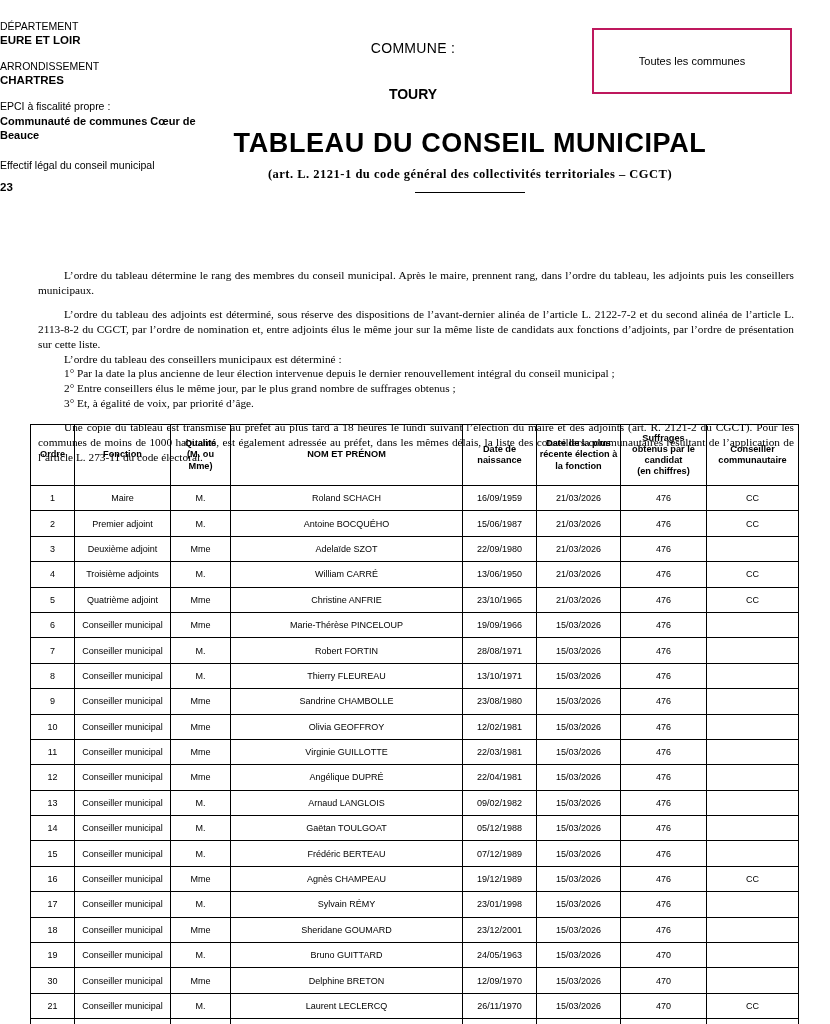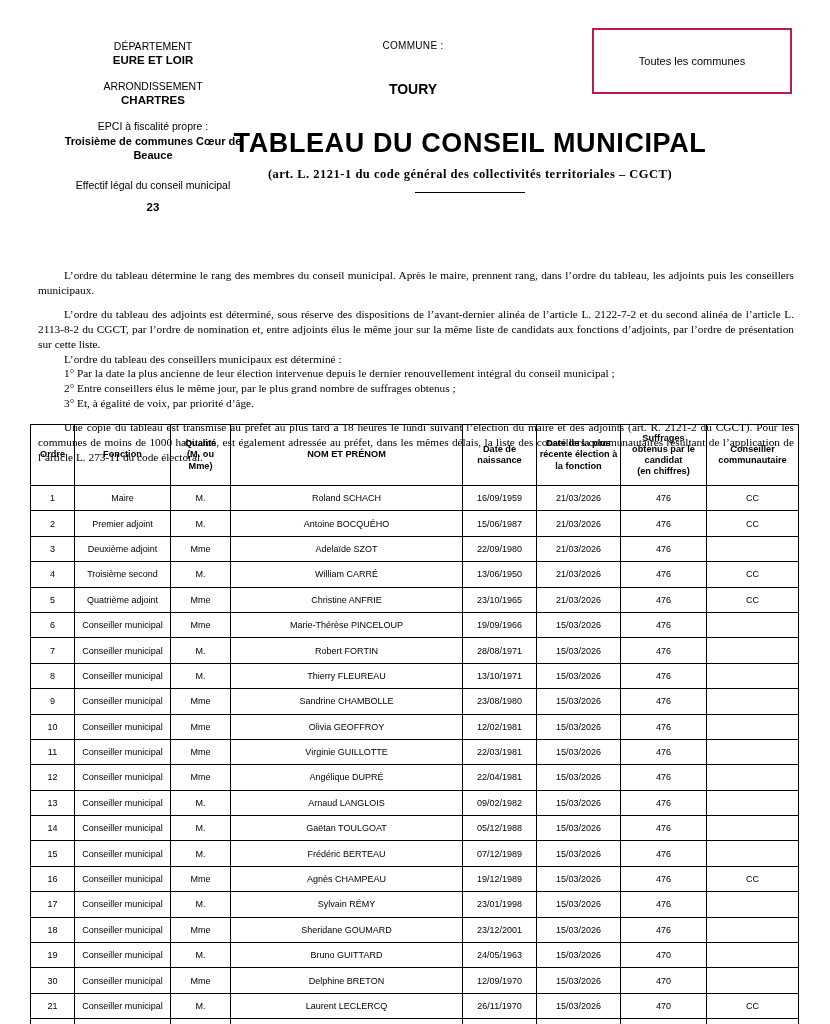--- a/index.html
+++ b/index.html
@@ -24,25 +24,24 @@
   }
 
   
   .header {
     position: relative;
     height: 262px;
   }
   .left-block {
     position: absolute;
     left: 0;
-    top: 40px;
+    top: 20px;
     width: 218px;
-    text-align: center;
+    text-align: left;
     font-family: "Liberation Sans", sans-serif;
-    padding-left: 44px;
   }
   .lb-line {
     font-size: 10.5px;
     margin-bottom: 2px;
   }
   .lb-strong {
     font-size: 11.5px;
     font-weight: bold;
     margin-bottom: 14px;
   }
@@ -70,21 +69,21 @@
 
   .center-block {
     position: absolute;
     left: 218px;
     top: 40px;
     width: 390px;
     text-align: center;
     font-family: "Liberation Sans", sans-serif;
   }
   .commune-label {
-    font-size: 10px;
+    font-size: 14px;
     letter-spacing: 0.3px;
   }
   .commune-name {
     font-size: 14px;
     font-weight: bold;
     margin-top: 30px;
   }
 
   .title-block {
     position: absolute;
@@ -192,21 +191,21 @@
 <div class="page">
 
   <div class="header">
 
     <div class="left-block">
       <div class="lb-line">DÉPARTEMENT</div>
       <div class="lb-strong">EURE ET LOIR</div>
       <div class="lb-line">ARRONDISSEMENT</div>
       <div class="lb-strong tight">CHARTRES</div>
       <div class="lb-epci">EPCI à fiscalité propre :</div>
-      <div class="lb-epci-name">Troisième de communes Cœur de Beauce</div>
+      <div class="lb-epci-name">Communauté de communes Cœur de Beauce</div>
       <div class="lb-effectif">Effectif légal du conseil municipal</div>
       <div class="lb-effectif-num">23</div>
     </div>
 
     <div class="center-block">
       <div class="commune-label">COMMUNE :</div>
       <div class="commune-name">TOURY</div>
     </div>
 
     <div class="title-block">
@@ -306,21 +305,21 @@
             <td>Deuxième adjoint</td>
             <td>Mme</td>
             <td class="c-name">Adelaïde SZOT</td>
             <td>22/09/1980</td>
             <td>21/03/2026</td>
             <td>476</td>
             <td></td>
           </tr>
           <tr>
             <td>4</td>
-            <td>Troisième second</td>
+            <td>Troisième adjoints</td>
             <td>M.</td>
             <td class="c-name">William CARRÉ</td>
             <td>13/06/1950</td>
             <td>21/03/2026</td>
             <td>476</td>
             <td>CC</td>
           </tr>
           <tr>
             <td>5</td>
             <td>Quatrième adjoint</td>

